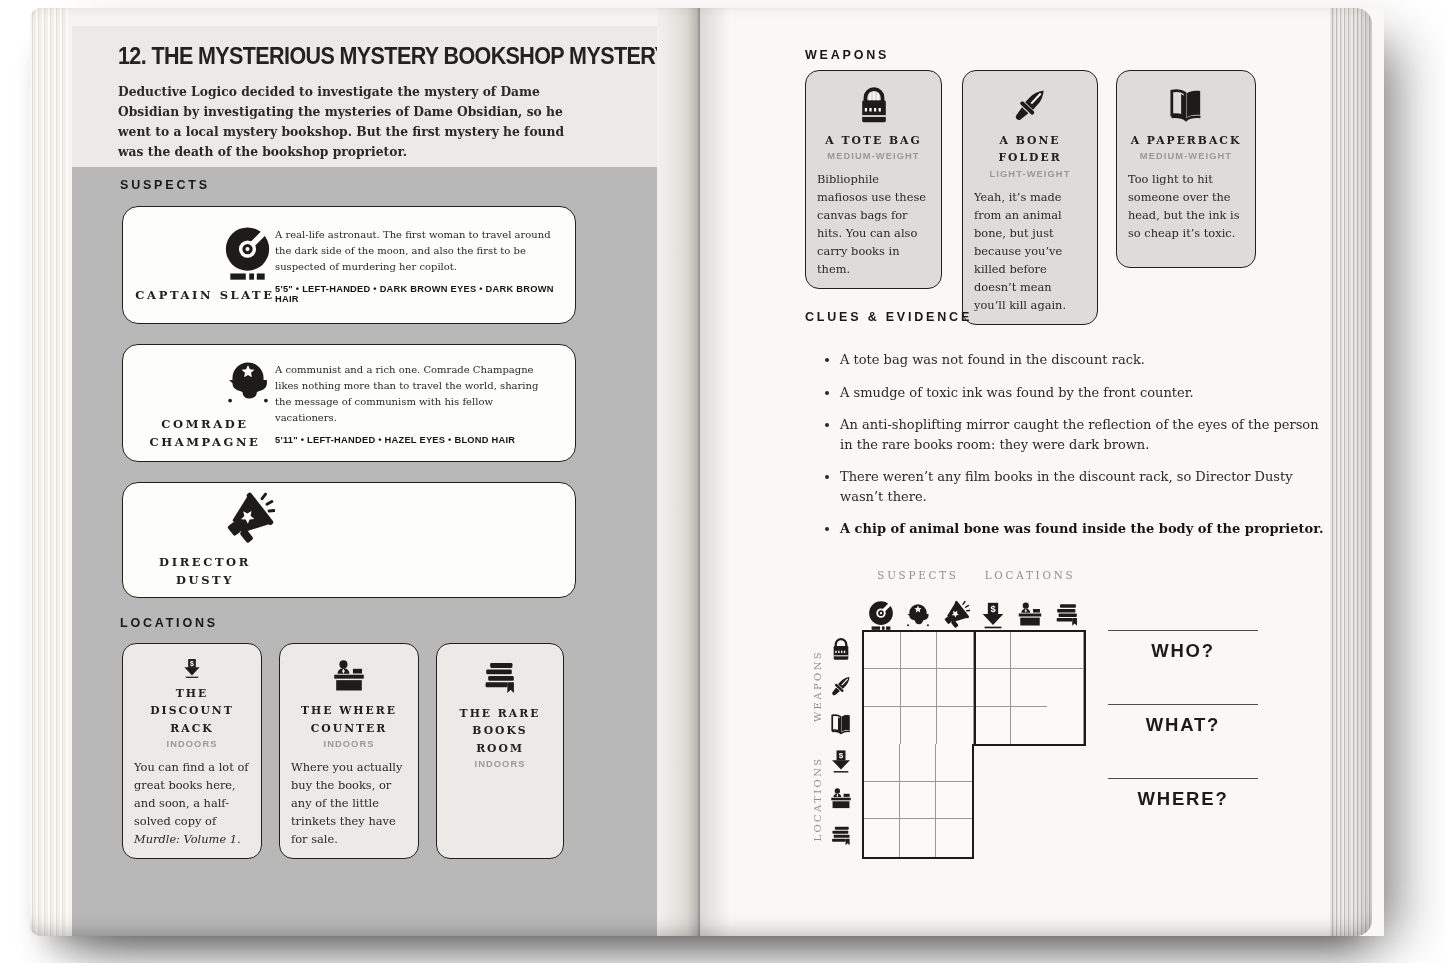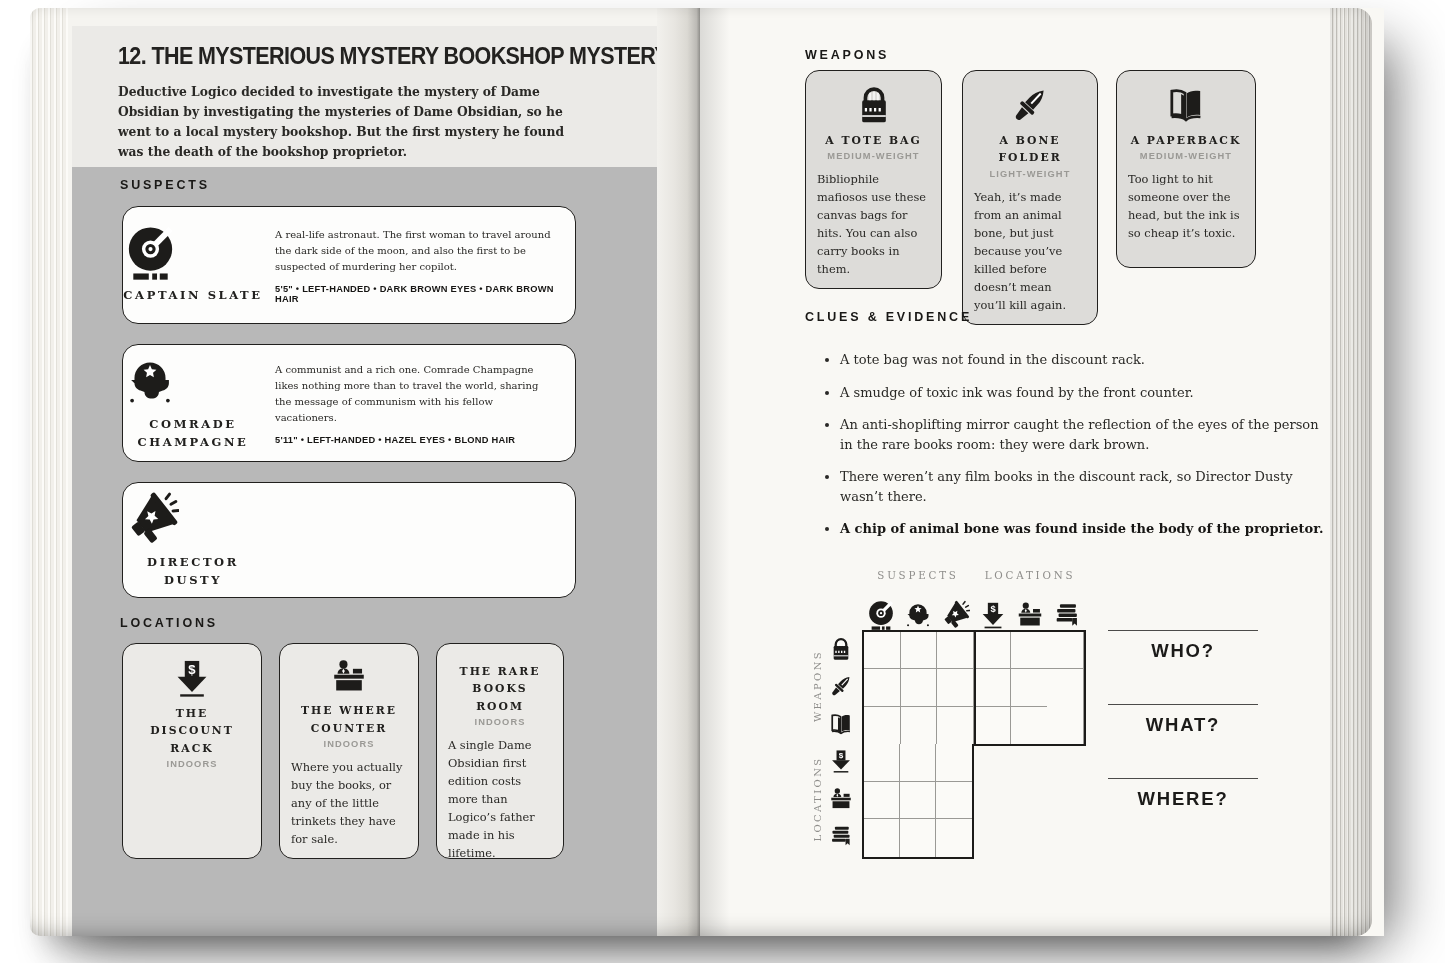--- a/index.html
+++ b/index.html
@@ -29,21 +29,21 @@
   
   .h-sans{font-family:"Liberation Sans",sans-serif;font-weight:bold;font-size:12.5px;letter-spacing:2.8px;color:#191816;}
   .title-row{position:absolute;left:88px;top:36px;width:500px;display:flex;align-items:center;gap:9px;}
   .title{font-family:"Liberation Sans",sans-serif;font-weight:bold;font-size:21.5px;letter-spacing:-0.6px;
          color:#232220;white-space:nowrap;transform:scaleY(1.12);transform-origin:left center;}
   .intro{position:absolute;left:88px;top:74px;width:470px;font-family:"DejaVu Serif",serif;font-weight:bold;
          font-size:12.3px;line-height:1.62;color:#2a2926;}
   
   .s-card{position:absolute;left:92px;width:454px;background:#fdfdfc;border:1.6px solid #21201e;border-radius:16px;
           display:flex;box-sizing:border-box;}
-  .s-card .who{width:152px;display:flex;flex-direction:column;align-items:flex-start;justify-content:center;}
+  .s-card .who{width:152px;display:flex;flex-direction:column;align-items:flex-end;justify-content:center;}
   .s-card .who .nm{margin-top:7px;font-family:"DejaVu Serif",serif;font-weight:bold;font-size:11.5px;
           letter-spacing:2.6px;text-align:center;line-height:1.55;width:140px;color:#21201e;}
   .s-card .txt{flex:1;display:flex;flex-direction:column;justify-content:center;padding:10px 18px 10px 0;}
   .s-card .desc{font-family:"DejaVu Serif",serif;font-size:10px;line-height:1.6;color:#2a2926;}
   .s-card .stats{margin-top:9px;font-family:"Liberation Sans",sans-serif;font-weight:bold;font-size:9.3px;
           letter-spacing:.25px;color:#161513;}
   
   .mini-card{position:absolute;box-sizing:border-box;border:1.6px solid #21201e;border-radius:14px;
           display:flex;flex-direction:column;align-items:center;padding:13px 11px 10px;}
   .mini-card .nm{font-family:"DejaVu Serif",serif;font-weight:bold;font-size:10.8px;letter-spacing:2px;
@@ -227,38 +227,38 @@
     </div>
 
     <div class="h-sans" style="position:absolute;left:90px;top:608px;">LOCATIONS</div>
 
     <div class="mini-card loc-card" style="left:92px;top:635px;width:140px;height:216px;">
       <svg class="ic" width="42" height="42" viewBox="0 0 32 32">
           <use href="#i-discount"></use>
         </svg>
       <div class="nm">THE DISCOUNT RACK</div>
       <div class="tag">INDOORS</div>
+      <div class="desc"><span>You can find a lot of great books here, and soon, a half-solved copy of </span><i>Murdle: Volume 1</i><span>.</span></div>
     </div>
 
     <div class="mini-card loc-card" style="left:249px;top:635px;width:140px;height:216px;">
       <svg class="ic" width="42" height="42" viewBox="0 0 32 32">
           <use href="#i-counter"></use>
         </svg>
       <div class="nm">THE WHERE COUNTER</div>
       <div class="tag">INDOORS</div>
       <div class="desc"><span>Where you actually buy the books, or any of the little trinkets they have for sale.</span><i></i><span></span></div>
     </div>
 
     <div class="mini-card loc-card" style="left:406px;top:635px;width:128px;height:216px;">
       <svg class="ic" width="42" height="42" viewBox="0 0 32 32">
           <use href="#i-bookstack"></use>
         </svg>
       <div class="nm">THE RARE BOOKS ROOM</div>
       <div class="tag">INDOORS</div>
-      <div class="desc"><span>A single Dame Obsidian first edition costs more than Logico’s father made in his lifetime.</span><i></i><span></span></div>
     </div>
 
     <div class="gutter"></div>
 
     <div class="right-page">
 
       <div class="h-sans" style="position:absolute;left:105px;top:40px;">WEAPONS</div>
 
       <div class="mini-card wpn-card" style="left:105px;top:62px;width:137px;min-height:198px;">
         <svg class="ic" width="42" height="42" viewBox="0 0 32 32">

